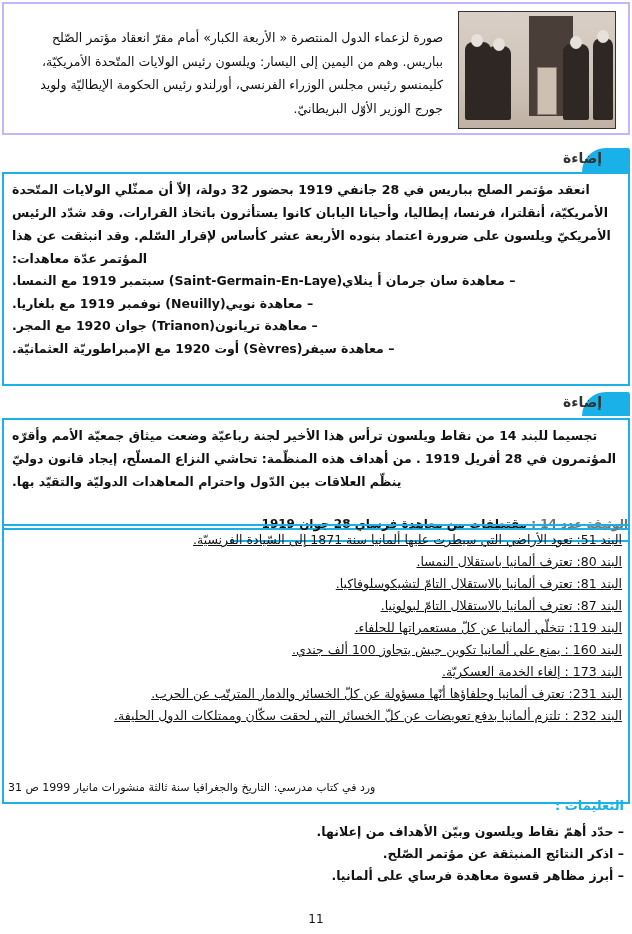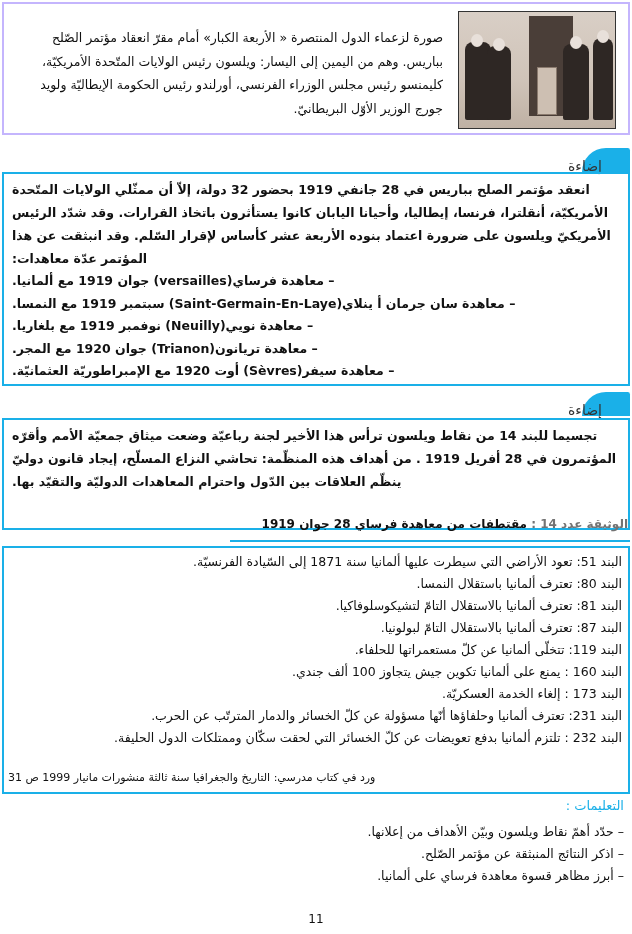--- a/index.html
+++ b/index.html
@@ -10,35 +10,35 @@
   .photo { position: absolute; right: 12px; top: 7px; width: 158px; height: 118px; border: 1px solid #333;
            background: linear-gradient(180deg, #d9cfc6 0%, #cfc3b8 60%, #bfb1a4 100%); overflow: hidden; }
   .photo .door { position: absolute; left: 70px; top: 4px; width: 44px; height: 100px; background: #4a3e38; }
   .photo .door-lower { position: absolute; left: 78px; top: 55px; width: 20px; height: 48px; background: #cdbfb2; border: 1px solid #8a7a6e; }
   .photo .fig { position: absolute; bottom: 8px; background: #2e2724; border-radius: 8px 8px 2px 2px; }
   .photo .head { position: absolute; width: 12px; height: 13px; border-radius: 50%; background: #e8e0da; }
   .caption-text { position: absolute; right: 185px; top: 22px; width: 430px; font-size: 12.5px; line-height: 23.5px; text-align: right; }
 
   .tab-icon { position: absolute; right: 2px; width: 90px; height: 26px; }
   .tab-icon .swoosh { position: absolute; right: 0; top: 2px; width: 48px; height: 24px; background: #1ab0e8; border-radius: 40px 4px 0 0; }
-  .tab-icon .tab-label { position: absolute; right: 28px; top: 12px; font-size: 14px; font-weight: normal; color: #333; }
+  .tab-icon .tab-label { position: absolute; right: 28px; top: 4px; font-size: 14px; font-weight: bold; color: #333; }
 
   .info-box { position: absolute; left: 2px; width: 628px; border: 2px solid #1ab0e8; padding: 4px 8px; font-size: 12.5px; font-weight: bold; text-align: left; }
   .info-box p { line-height: 23px; }
   .info-box ul { list-style: none; padding-right: 12px; }
   .info-box li { line-height: 22.5px; }
 
   .doc-title { position: absolute; right: 4px; top: 517px; font-size: 12px; font-weight: bold; }
   .doc-title .blue { color: #737373; }
   .doc-line-top { position: absolute; left: 230px; right: 2px; top: 540px; height: 2px; background: #1ab0e8; }
-  .doc-box { position: absolute; left: 2px; top: 546px; width: 628px; height: 248px; border-top: 2px solid #1ab0e8; border-left: 2px solid #1ab0e8; border-right: 2px solid #1ab0e8; border-bottom: 2px solid #1ab0e8; padding: 3px 6px; font-size: 12.5px; text-align: right; }
+  .doc-box { position: absolute; left: 2px; top: 524px; width: 628px; height: 280px; border-top: 2px solid #1ab0e8; border-left: 2px solid #1ab0e8; border-right: 2px solid #1ab0e8; border-bottom: 2px solid #1ab0e8; padding: 3px 6px; font-size: 12.5px; text-align: right; text-decoration: underline; }
   .doc-box .clause { line-height: 22px; }
   .doc-box .source { font-size: 11px; line-height: 20px; text-align: left; direction: rtl; position: absolute; left: 4px; bottom: 4px; }
 
-  .instructions { position: absolute; right: 8px; top: 798px; width: 610px; text-align: right; font-size: 12.5px; font-weight: normal; }
+  .instructions { position: absolute; right: 8px; top: 798px; width: 610px; text-align: right; font-size: 12.5px; font-weight: bold; }
   .instructions .inst-title { color: #1ab0e8; font-size: 13px; margin-bottom: 8px; }
   .instructions .inst-line { line-height: 22px; }
   .page-number { position: absolute; left: 0; right: 0; top: 912px; text-align: center; font-size: 12px; direction: ltr; }
 </style>
 </head>
 <body>
 
 <div class="caption-box">
   <div class="photo">
     <div class="door"></div>
@@ -56,21 +56,20 @@
 </div>
 
 <div class="tab-icon" style="top:146px;">
   <div class="swoosh"></div>
   <div class="tab-label">إضاءة</div>
 </div>
 
 <div class="info-box" style="top:172px;height:214px;">
   <p>انعقد مؤتمر الصلح بباريس في 28 جانفي 1919 بحضور 32 دولة، إلاّ أن ممثّلي الولايات المتّحدة الأمريكيّة، أنقلترا، فرنسا، إيطاليا، وأحيانا اليابان كانوا يستأثرون باتخاذ القرارات. وقد شدّد الرئيس الأمريكيّ ويلسون على ضرورة اعتماد بنوده الأربعة عشر كأساس لإقرار السّلم. وقد انبثقت عن هذا المؤتمر عدّة معاهدات:</p>
   <ul>
-    <li>– معاهدة فرساي(versailles) جوان 1919 مع ألمانيا.</li>
     <li>– معاهدة سان جرمان أ ينلاي(Saint-Germain-En-Laye) سبتمبر 1919 مع النمسا.</li>
     <li>– معاهدة نويي(Neuilly) نوفمبر 1919 مع بلغاريا.</li>
     <li>– معاهدة تريانون(Trianon) جوان 1920 مع المجر.</li>
     <li>– معاهدة سيفر(Sèvres) أوت 1920 مع الإمبراطوريّة العثمانيّة.</li>
   </ul>
 </div>
 
 <div class="tab-icon" style="top:390px;">
   <div class="swoosh"></div>
   <div class="tab-label">إضاءة</div>

